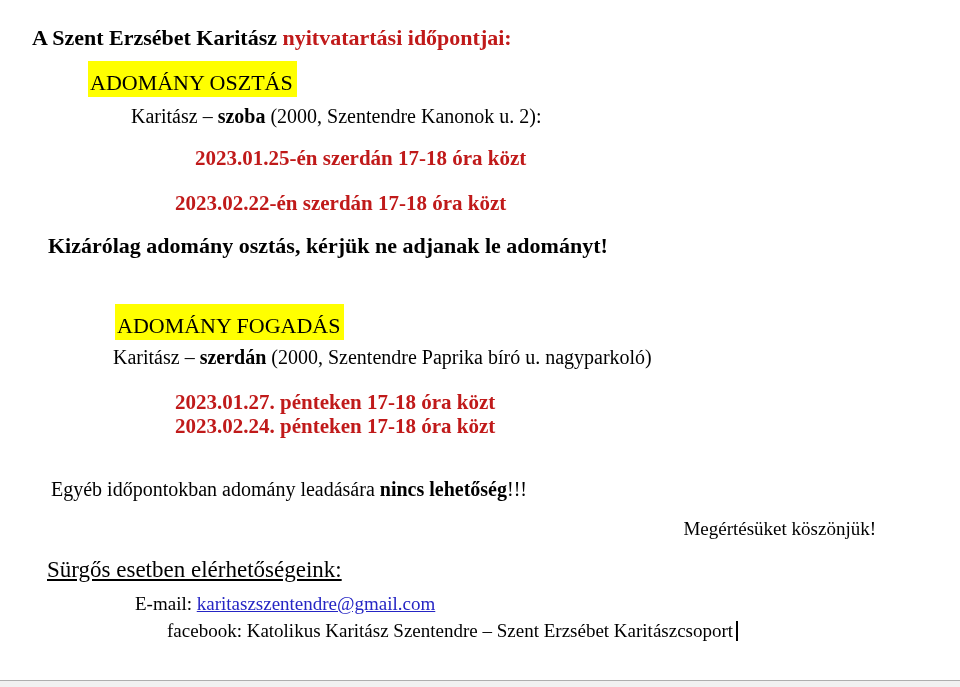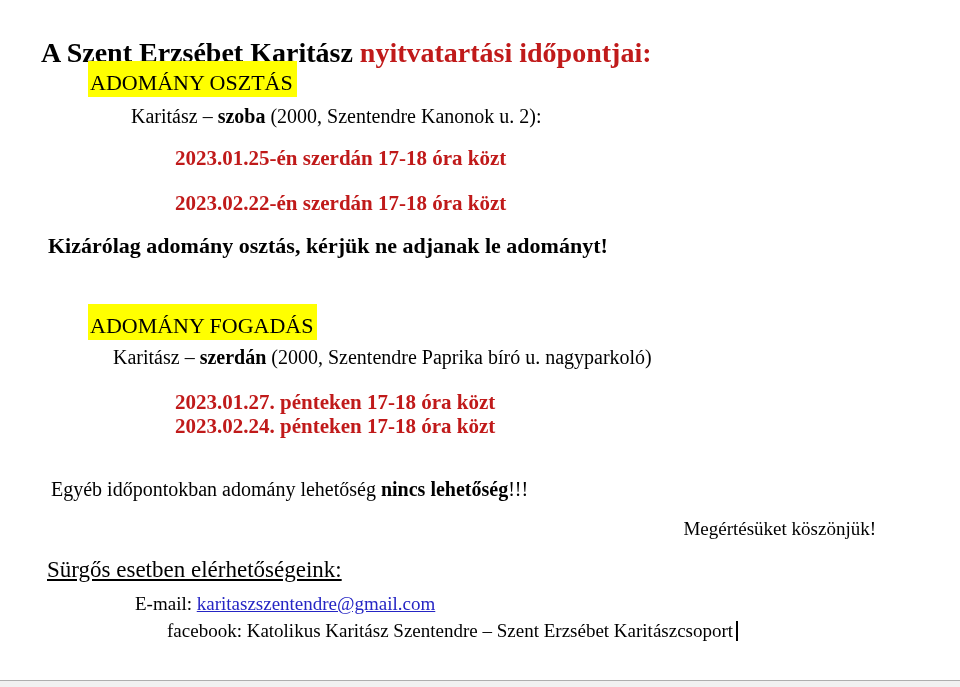--- a/index.html
+++ b/index.html
@@ -16,42 +16,41 @@
     font-family: "Liberation Serif", "DejaVu Serif", serif;
     color: #000000;
   }
   .line {
     position: absolute;
     white-space: nowrap;
     font-size: 20px;
     line-height: 1.15;
   }
   .doc-heading {
-    left: 41px; top: 25px;
-    font-size: 28px;
+    left: 32px; top: 25px;
+    font-size: 22px;
     font-weight: bold;
-    margin-top: 12px;
   }
   .red { color: #c01a1a; }
   .section-title {
     left: 88px; top: 61px;
     font-size: 22px;
     background: #ffff00;
     padding: 9px 4px 2px 2px;
   }
-  .section-title.fogadas { top: 304px; }
+  .section-title.fogadas { top: 304px; margin-left: 27px; }
   .loc-szoba { left: 131px; top: 105px; }
   .loc-raktar { left: 113px; top: 346px; }
   .date-line {
     left: 175px;
     font-size: 21px;
     font-weight: bold;
     color: #c01a1a;
   }
-  .d1 { top: 146px; }
+  .d1 { top: 146px; margin-left: 20px; }
   .d2 { top: 191px; }
   .d3 { top: 390px; }
   .d4 { top: 414px; }
   .warning {
     left: 48px; top: 233px;
     font-size: 22px;
     font-weight: bold;
   }
   .other-times { left: 51px; top: 478px; }
   .thanks {
@@ -110,21 +109,21 @@
   <div class="line section-title fogadas">ADOMÁNY FOGADÁS</div>
 
   <div class="line loc-raktar">
     <span>Karitász – </span><span class="bold">szerdán</span><span> (2000, Szentendre Paprika bíró u. nagyparkoló)</span>
   </div>
 
   <div class="line date-line d3">2023.01.27. pénteken 17-18 óra közt</div>
   <div class="line date-line d4">2023.02.24. pénteken 17-18 óra közt</div>
 
   <div class="line other-times">
-    <span>Egyéb időpontokban adomány lehetőség </span><span class="bold">nincs lehetőség</span><span>!!!</span>
+    <span>Egyéb időpontokban adomány leadására </span><span class="bold">nincs lehetőség</span><span>!!!</span>
   </div>
 
   <div class="line thanks">Megértésüket köszönjük!</div>
 
   <div class="line urgent-heading">Sürgős esetben elérhetőségeink:</div>
 
   <div class="line email-line">
     <span>E-mail: </span><a class="email-link" href="#">karitaszszentendre@gmail.com</a>
   </div>
 

